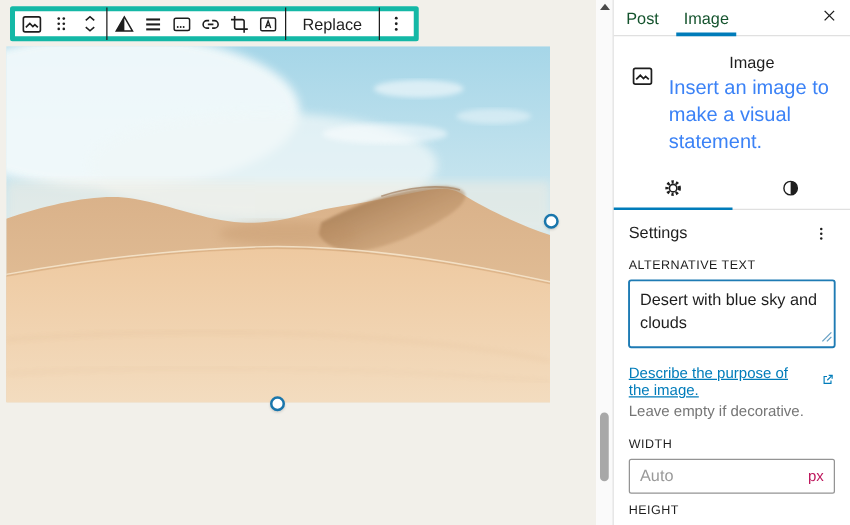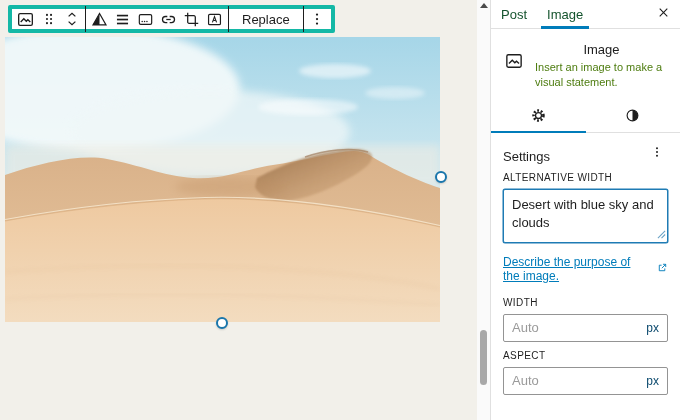--- a/index.html
+++ b/index.html
@@ -37,48 +37,48 @@
   .sidebar{position:absolute;left:490px;top:0;width:190px;height:420px;background:#fff;
     border-left:1px solid #e0e0e0;box-sizing:border-box;}
   .sb-header{height:28px;display:flex;align-items:stretch;border-bottom:1px solid #e0e0e0;position:relative;}
   .sb-tab{display:flex;align-items:center;padding:0 10px;font-size:13px;color:#14532d;cursor:pointer;position:relative;}
   .sb-tab.active::after{content:"";position:absolute;left:4px;right:4px;bottom:-1px;height:3px;background:#007cba;}
   .sb-close{margin-left:auto;width:34px;display:flex;align-items:center;justify-content:center;cursor:pointer;background:none;border:none;}
 
   .block-card{display:flex;padding:13px 12px 10px 12px;gap:10px;}
   .block-card-icon{flex:0 0 auto;margin-top:8px;}
   .block-card-title{font-size:13px;font-weight:500;margin:0 0 3px 0;text-align:center;}
-  .block-card-desc{font-size:11px;line-height:1.35;color:#4d7c0f;}
+  .block-card-desc{font-size:16px;line-height:1.35;color:#3b82f6;}
 
   .inner-tabs{display:flex;height:30px;border-bottom:1px solid #e0e0e0;position:relative;margin-top:2px;}
   .inner-tab{flex:1;display:flex;align-items:center;justify-content:center;cursor:pointer;position:relative;background:none;border:none;padding:0;}
   .inner-tab.active::after{content:"";position:absolute;left:0;right:0;bottom:-1px;height:2px;background:#007cba;}
 
-  .settings-row{display:flex;align-items:flex-end;justify-content:space-between;padding:10px 12px 8px 12px;gap:10px;}
+  .settings-row{display:flex;align-items:flex-start;justify-content:space-between;padding:10px 12px 8px 12px;gap:10px;}
   .settings-heading{font-size:13px;font-weight:500;}
   .kebab-btn{background:none;border:none;padding:2px 4px;cursor:pointer;}
 
   .field{padding:0 12px;}
   .field-label{font-size:10px;font-weight:500;letter-spacing:.4px;color:#1e1e1e;margin-bottom:6px;}
   .alt-textarea{width:100%;box-sizing:border-box;height:54px;resize:none;border:1.5px solid #1e7bb4;border-radius:2px;
     font-family:"Liberation Sans",sans-serif;font-size:13px;color:#1e1e1e;padding:6px 8px;outline:none;line-height:1.4;
     box-shadow:0 0 0 .5px #1e7bb4;}
   .textarea-wrap{position:relative;}
   .resize-grip{position:absolute;right:2px;bottom:4px;pointer-events:none;}
   .alt-link{font-size:12px;color:#007cba;text-decoration:underline;margin-top:8px;display:inline-flex;align-items:center;gap:8px;cursor:pointer;}
   .alt-help{font-size:12px;color:#757575;margin-top:3px;}
 
   .select-box{height:26px;border:1px solid #949494;border-radius:2px;display:flex;align-items:center;
     justify-content:space-between;padding:0 8px;font-size:13px;color:#1e1e1e;cursor:pointer;background:#fff;}
   .dim-row{display:flex;gap:8px;padding:0 12px;}
   .dim-field{flex:1;}
   .dim-input-wrap{height:26px;border:1px solid #949494;border-radius:2px;display:flex;align-items:center;padding:0 8px;background:#fff;justify-content:center;}
   .dim-input{border:none;outline:none;width:100%;font-family:"Liberation Sans",sans-serif;font-size:13px;color:#1e1e1e;background:transparent;padding:0;}
   .dim-input::placeholder{color:#9a9a9a;}
-  .dim-unit{font-size:12px;color:#0c4a6e;margin-left:4px;} .mt10{margin-top:10px;flex-direction:column;} .mt14{margin-top:14px;}
+  .dim-unit{font-size:12px;color:#be185d;margin-left:4px;} .mt10{margin-top:10px;flex-direction:column;} .mt14{margin-top:14px;}
 </style>
 </head>
 <body>
 
 <div class="canvas">
 
   <div class="image-wrap">
     <svg viewBox="0 0 435 285" preserveAspectRatio="none">
       <defs>
         <linearGradient id="sky" x1="0" y1="0" x2="0" y2="1">
@@ -283,50 +283,51 @@
     <button class="kebab-btn">
       <span><svg width="14" height="14" viewBox="0 0 24 24" fill="#1e1e1e">
             <circle cx="12" cy="5.5" r="1.7"></circle>
             <circle cx="12" cy="12" r="1.7"></circle>
             <circle cx="12" cy="18.5" r="1.7"></circle>
           </svg></span>
     </button>
   </div>
 
   <div class="field">
-    <div class="field-label">ALTERNATIVE WIDTH</div>
+    <div class="field-label">ALTERNATIVE TEXT</div>
     <div class="textarea-wrap">
       <textarea class="alt-textarea" spellcheck="false" style="">Desert with blue sky and clouds</textarea>
       <span class="resize-grip"><svg width="9" height="9" viewBox="0 0 10 10" stroke="#6ba3c6" stroke-width="1.2">
             <path d="M9 1L1 9M9 5L5 9"></path>
           </svg></span>
     </div>
     <a class="alt-link">
         <span>Describe the purpose of the image.</span>
         <span><svg width="11" height="11" viewBox="0 0 24 24" fill="none" stroke="#007cba" stroke-width="2">
             <path d="M13 5h6v6"></path>
             <path d="M19 5l-8.5 8.5"></path>
             <path d="M10 7H5v12h12v-5"></path>
           </svg></span>
       </a>
+    <div class="alt-help">Leave empty if decorative.</div>
   </div>
 
   <div class="field mt14">
   </div>
 
   <div class="dim-row mt10">
     <div class="dim-field">
       <div class="field-label">WIDTH</div>
       <div class="dim-input-wrap">
         <input class="dim-input" placeholder="Auto" style="">
         <span class="dim-unit">px</span>
       </div>
     </div>
     <div class="dim-field">
-      <div class="field-label">ASPECT</div>
+      <div class="field-label">HEIGHT</div>
       <div class="dim-input-wrap">
         <input class="dim-input" placeholder="Auto" style="">
         <span class="dim-unit">px</span>
       </div>
     </div>
   </div>
 
 </div>
 
 </body></html>

